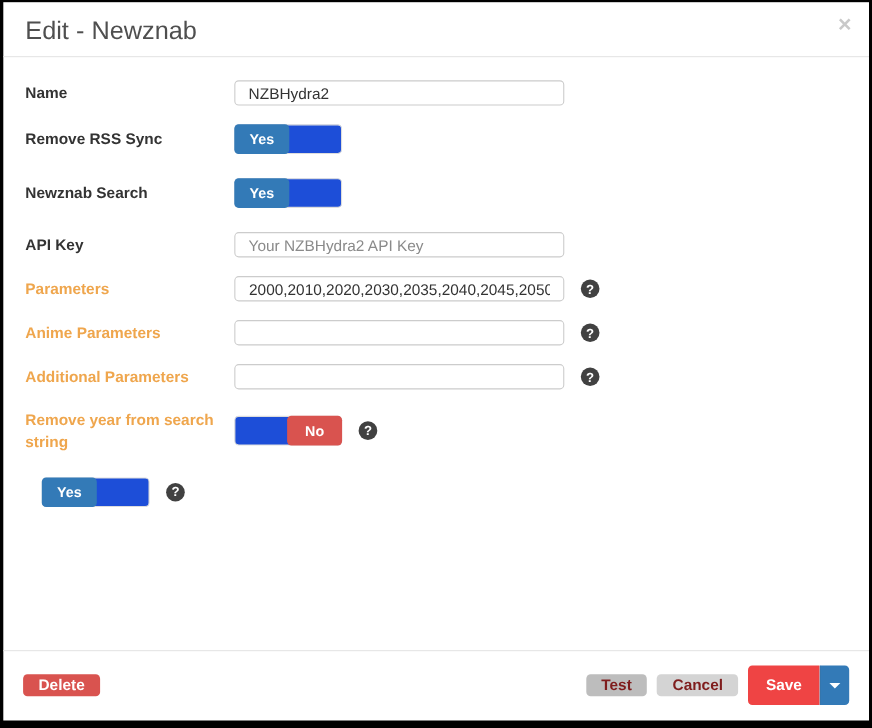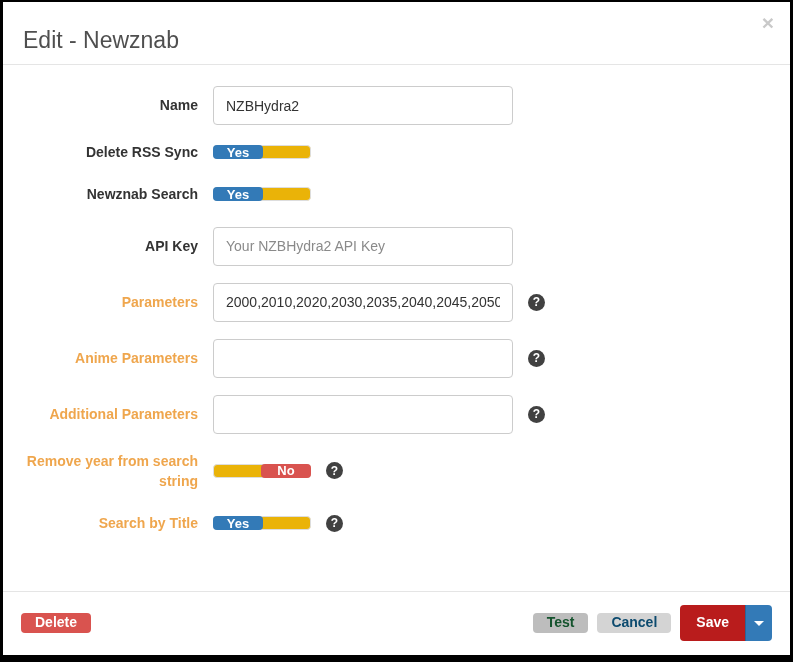--- a/index.html
+++ b/index.html
@@ -12,21 +12,21 @@
     overflow: hidden;
   }
   .modal {
     position: absolute;
     top: 2px; left: 3px; right: 3px; bottom: 7px;
     background: #fff;
     display: flex;
     flex-direction: column;
   }
   .modal-header {
-    padding: 25px 20px 10px;
+    padding: 12px 20px 10px;
     border-bottom: 1px solid #e5e5e5;
     position: relative;
     flex: 0 0 auto;
   }
   .modal-title {
     font-size: 23px;
     font-weight: 400;
     color: #4f4f4f;
   }
   .close-btn {
@@ -45,49 +45,48 @@
   }
   .form-row {
     display: flex;
     align-items: center;
     margin-bottom: 17px;
   }
   .form-row.toggle-row { margin-bottom: 22px; }
   .form-row .lbl {
     width: 175px;
     flex: 0 0 175px;
-    text-align: right;
     font-size: 14px;
     font-weight: bold;
     color: #333;
     line-height: 1.45;
   }
   .form-row .lbl.advanced { color: #efa64d; }
   .ctrl {
     margin-left: 15px;
     display: flex;
     align-items: center;
   }
   input.text-input {
     width: 300px;
-    height: 39px;
+    height: 23px;
     padding: 2px 12px;
     border: 1px solid #ccc;
     border-radius: 4px;
     font-size: 14px;
     color: #333;
     font-family: "Liberation Sans", sans-serif;
     outline: none;
   }
   input.text-input::placeholder { color: #8a8a8a; opacity: 1; }
   .toggle {
     position: relative;
     width: 98px;
-    height: 14px;
-    background: #eab308;
+    height: 27px;
+    background: #1d4ed8;
     border: 1px solid #ddd;
     border-radius: 4px;
     cursor: pointer;
   }
   .toggle .seg {
     position: absolute;
     top: -1px; bottom: -1px;
     width: 50px;
     border-radius: 4px;
     color: #fff;
@@ -125,25 +124,25 @@
     border-radius: 4px;
     font-size: 14px;
     padding: 0 14px;
     font-family: "Liberation Sans", sans-serif;
     font-weight: bold;
     cursor: pointer;
     line-height: 1.4;
   }
   .btn-delete { background: #d9534f; color: #fff; }
   .footer-spacer { flex: 1; }
-  .btn-test   { background: #bdbdbd; color: #14532d; margin-right: 9px; }
-  .btn-cancel { background: #d4d4d4; color: #0c4a6e; margin-right: 9px; }
+  .btn-test   { background: #bdbdbd; color: #7f1d1d; margin-right: 9px; }
+  .btn-cancel { background: #d4d4d4; color: #7f1d1d; margin-right: 9px; }
   .save-group { display: flex; }
   .btn-save {
-    background: #b91c1c; color: #fff;
+    background: #ef4444; color: #fff;
     border-radius: 4px 0 0 4px;
     padding: 8px 16px;
   }
   .btn-save-caret {
     background: #337ab7;
     border: none;
     border-left: 1px solid #2a6496;
     border-radius: 0 4px 4px 0;
     width: 27px;
     display: flex;
@@ -171,21 +170,21 @@
   <div class="modal-body">
 
     <div class="form-row">
       <div class="lbl">Name</div>
       <div class="ctrl">
         <input class="text-input" type="text" value="NZBHydra2" style="">
       </div>
     </div>
 
     <div class="form-row toggle-row">
-      <div class="lbl">Delete RSS Sync</div>
+      <div class="lbl">Remove RSS Sync</div>
       <div class="ctrl">
         <div class="toggle">
           <span class="seg on">Yes</span>
         </div>
       </div>
     </div>
 
     <div class="form-row toggle-row">
       <div class="lbl">Newznab Search</div>
       <div class="ctrl">
@@ -231,21 +230,20 @@
       <div class="lbl advanced">Remove year from search string</div>
       <div class="ctrl">
         <div class="toggle">
           <span class="seg off">No</span>
         </div>
         <span class="help-icon">?</span>
       </div>
     </div>
 
     <div class="form-row toggle-row">
-      <div class="lbl advanced">Search by Title</div>
       <div class="ctrl">
         <div class="toggle">
           <span class="seg on">Yes</span>
         </div>
         <span class="help-icon">?</span>
       </div>
     </div>
 
   </div>
 

